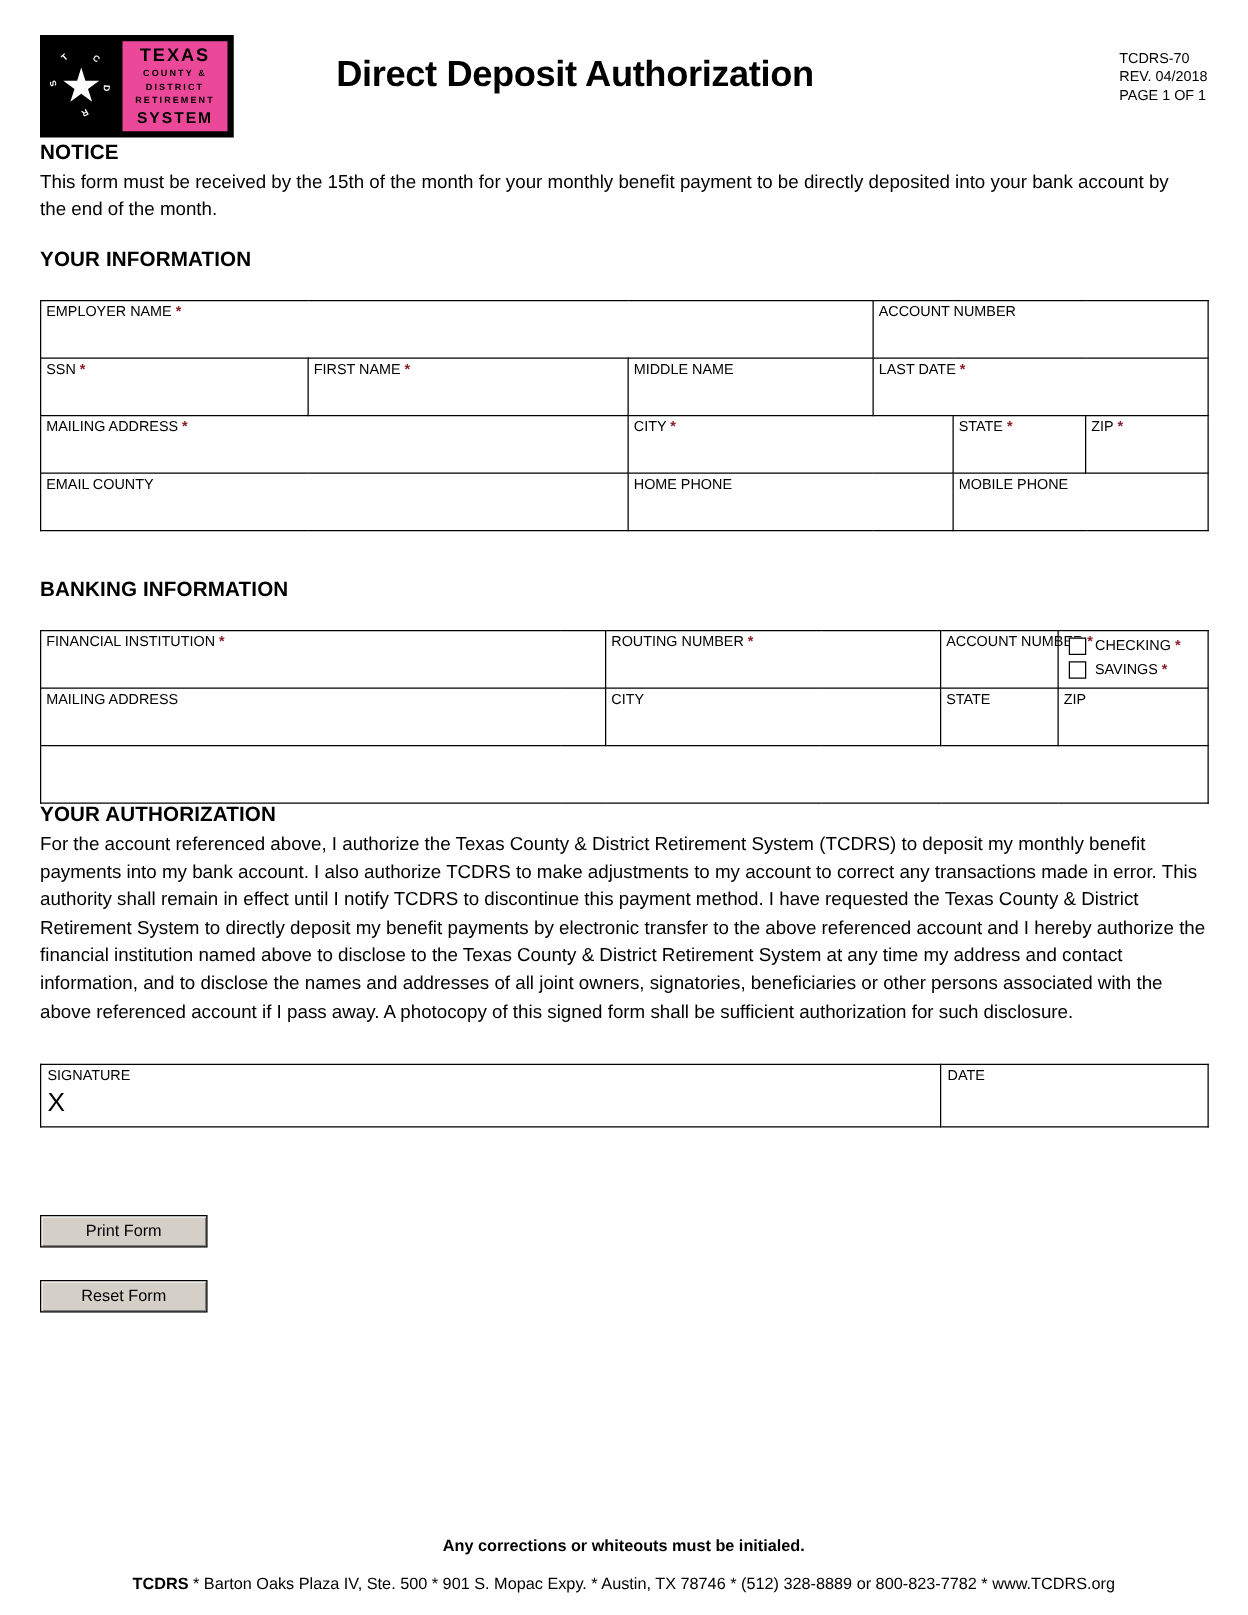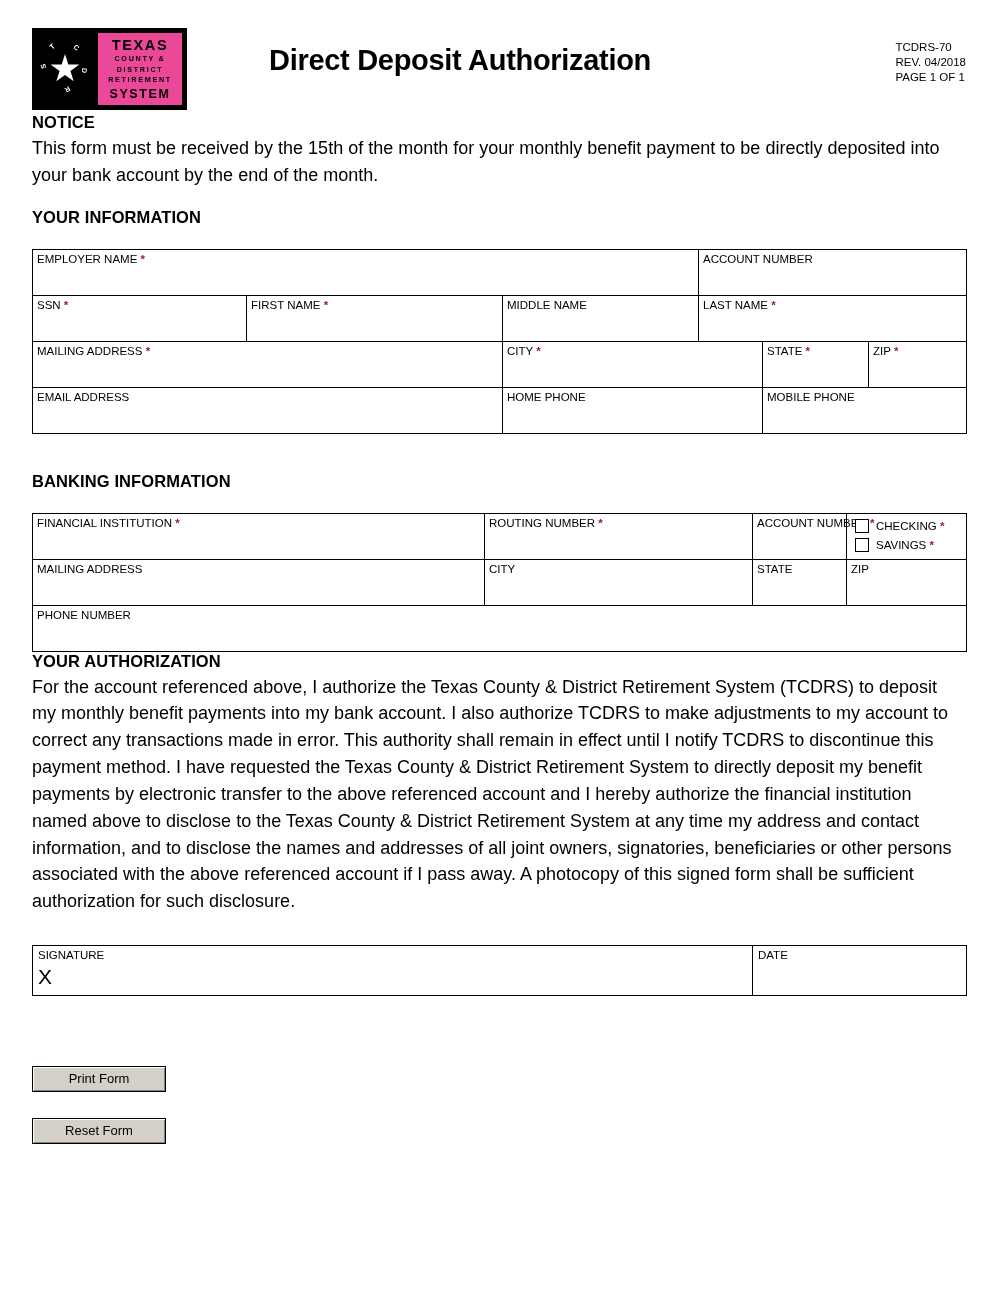--- a/index.html
+++ b/index.html
@@ -57,21 +57,21 @@
     position: absolute; left: 226px; top: 44px;
     font-size: 29px; font-weight: bold; letter-spacing: -0.3px; margin-left: 11px;
   }
   .doc-meta {
     position: absolute; right: 0; top: 40px;
     font-size: 11.5px; line-height: 1.32; text-align: left;
   }
 
   
   .sec-head { font-size: 16.5px; font-weight: bold; letter-spacing: 0.1px; }
-  .body-text { font-size: 18px; line-height: 1.49; }
+  .body-text { font-size: 15px; line-height: 1.49; }
 
   #notice-block { margin-top: 8px; }
   #notice-text { margin-top: 3px; max-width: 925px; }
 
   #info-head { margin-top: 19px; }
   #bank-head { margin-top: 38px; }
   #auth-head { }
   #auth-text { margin-top: 3px; max-width: 940px; }
 
   
@@ -205,21 +205,21 @@
         </td>
         <td>
           <div class="flabel"><span>FIRST NAME</span> <span class="req">*</span></div>
           <div class="cellval"></div>
         </td>
         <td>
           <div class="flabel">MIDDLE NAME</div>
           <div class="cellval"></div>
         </td>
         <td colspan="3">
-          <div class="flabel"><span>LAST NAME</span> <span class="req">*</span></div>
+          <div class="flabel"><span>LAST DATE</span> <span class="req">*</span></div>
           <div class="cellval"></div>
         </td>
       </tr>
       <tr>
         <td colspan="2">
           <div class="flabel"><span>MAILING ADDRESS</span> <span class="req">*</span></div>
           <div class="cellval"></div>
         </td>
         <td colspan="2">
           <div class="flabel"><span>CITY</span> <span class="req">*</span></div>
@@ -229,21 +229,21 @@
           <div class="flabel"><span>STATE</span> <span class="req">*</span></div>
           <div class="cellval"></div>
         </td>
         <td>
           <div class="flabel"><span>ZIP</span> <span class="req">*</span></div>
           <div class="cellval"></div>
         </td>
       </tr>
       <tr>
         <td colspan="2">
-          <div class="flabel">EMAIL ADDRESS</div>
+          <div class="flabel">EMAIL COUNTY</div>
           <div class="cellval"></div>
         </td>
         <td colspan="2">
           <div class="flabel">HOME PHONE</div>
           <div class="cellval"></div>
         </td>
         <td colspan="2">
           <div class="flabel">MOBILE PHONE</div>
           <div class="cellval"></div>
         </td>
@@ -300,21 +300,20 @@
           <div class="flabel">STATE</div>
           <div class="cellval"></div>
         </td>
         <td>
           <div class="flabel">ZIP</div>
           <div class="cellval"></div>
         </td>
       </tr>
       <tr>
         <td colspan="6">
-          <div class="flabel">PHONE NUMBER</div>
           <div class="cellval"></div>
         </td>
       </tr>
     </tbody>
   </table>
 
   <div class="sec-head" id="auth-head">YOUR AUTHORIZATION</div>
   <div class="body-text" id="auth-text">For the account referenced above, I authorize the Texas County &amp; District Retirement System (TCDRS) to deposit my monthly benefit payments into my bank account. I also authorize TCDRS to make adjustments to my account to correct any transactions made in error. This authority shall remain in effect until I notify TCDRS to discontinue this payment method. I have requested the Texas County &amp; District Retirement System to directly deposit my benefit payments by electronic transfer to the above referenced account and I hereby authorize the financial institution named above to disclose to the Texas County &amp; District Retirement System at any time my address and contact information, and to disclose the names and addresses of all joint owners, signatories, beneficiaries or other persons associated with the above referenced account if I pass away. A photocopy of this signed form shall be sufficient authorization for such disclosure.</div>
 
   <table class="sigtable">
@@ -335,15 +334,19 @@
       </tr>
     </tbody>
   </table>
 
   <div class="btns">
     <button class="formbtn" id="print-form-button">Print Form</button>
     <button class="formbtn" id="reset-form-button">Reset Form</button>
   </div>
 
 
+  <div class="footer">
+    <div id="footer-line1">Any corrections or whiteouts must be initialed.</div>
+    <div id="footer-line2"><b>TCDRS</b><span> * Barton Oaks Plaza IV, Ste. 500 * 901 S. Mopac Expy. * Austin, TX 78746 * (512) 328-8889 or 800-823-7782 * www.TCDRS.org</span></div>
+  </div>
 
 
 </div>
 
 </body></html>

